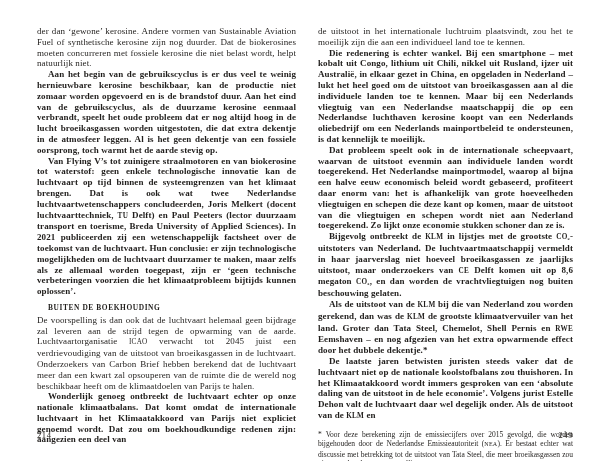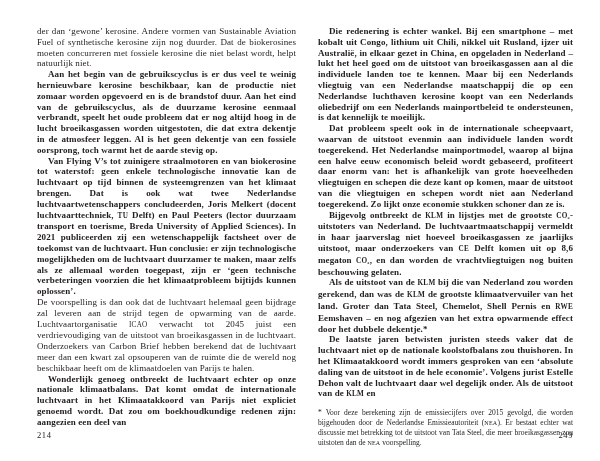--- a/index.html
+++ b/index.html
@@ -59,28 +59,30 @@
 </head>
 <body>
 
 <div class="spread">
 
   <section class="page page-left">
     <div class="page-body">
         <p><span>der dan ‘gewone’ kerosine. Andere vormen van Sustainable Aviation Fuel of synthetische kerosine zijn nog duurder. Dat de biokerosines moeten concurreren met fossiele kerosine die niet belast wordt, helpt natuurlijk niet.</span></p>
         <p class="indent"><span>Aan het begin van de gebruikscyclus is er dus veel te weinig hernieuwbare kerosine beschikbaar, kan de productie niet zomaar worden opgevoerd en is de brandstof duur. Aan het eind van de gebruikscyclus, als de duurzame kerosine eenmaal verbrandt, speelt het oude probleem dat er nog altijd hoog in de lucht broeikasgassen worden uitgestoten, die dat extra dekentje in de atmosfeer leggen. Al is het geen dekentje van een fossiele oorsprong, toch warmt het de aarde stevig op.</span></p>
         <p class="indent"><span>Van Flying V’s tot zuinigere straalmotoren en van biokerosine tot waterstof: geen enkele technologische innovatie kan de luchtvaart op tijd binnen de systeemgrenzen van het klimaat brengen. Dat is ook wat twee Nederlandse luchtvaartwetenschappers concludeerden, Joris Melkert (docent luchtvaarttechniek, </span><span class="sc">TU</span><span> Delft) en Paul Peeters (lector duurzaam transport en toerisme, Breda University of Applied Sciences). In 2021 publiceerden zij een wetenschappelijk factsheet over de toekomst van de luchtvaart. Hun conclusie: er zijn technologische mogelijkheden om de luchtvaart duurzamer te maken, maar zelfs als ze allemaal worden toegepast, zijn er ‘geen technische verbeteringen voorzien die het klimaatprobleem bijtijds kunnen oplossen’.</span></p>
+        <h3 class="heading">BUITEN DE BOEKHOUDING</h3>
         <p><span>De voorspelling is dan ook dat de luchtvaart helemaal geen bijdrage zal leveren aan de strijd tegen de opwarming van de aarde. Luchtvaartorganisatie </span><span class="sc">ICAO</span><span> verwacht tot 2045 juist een verdrievoudiging van de uitstoot van broeikasgassen in de luchtvaart. Onderzoekers van </span><span class="it">Carbon Brief</span><span> hebben berekend dat de luchtvaart meer dan een kwart zal opsouperen van de ruimte die de wereld nog beschikbaar heeft om de klimaatdoelen van Parijs te halen.</span></p>
         <p class="indent"><span>Wonderlijk genoeg ontbreekt de luchtvaart echter op onze nationale klimaatbalans. Dat komt omdat de internationale luchtvaart in het Klimaatakkoord van Parijs niet expliciet genoemd wordt. Dat zou om boekhoudkundige redenen zijn: aangezien een deel van</span></p>
       </div>
     <div class="page-number pn-left">214</div>
   </section>
 
   <section class="page page-right">
     <div class="page-body">
+        <p><span>de uitstoot in het internationale luchtruim plaatsvindt, zou het te moeilijk zijn die aan een individueel land toe te kennen.</span></p>
         <p class="indent"><span>Die redenering is echter wankel. Bij een smartphone – met kobalt uit Congo, lithium uit Chili, nikkel uit Rusland, ijzer uit Australië, in elkaar gezet in China, en opgeladen in Nederland – lukt het heel goed om de uitstoot van broeikasgassen aan al die individuele landen toe te kennen. Maar bij een Nederlands vliegtuig van een Nederlandse maatschappij die op een Nederlandse luchthaven kerosine koopt van een Nederlands oliebedrijf om een Nederlands mainportbeleid te ondersteunen, is dat kennelijk te moeilijk.</span></p>
         <p class="indent"><span>Dat probleem speelt ook in de internationale scheepvaart, waarvan de uitstoot evenmin aan individuele landen wordt toegerekend. Het Nederlandse mainportmodel, waarop al bijna een halve eeuw economisch beleid wordt gebaseerd, profiteert daar enorm van: het is afhankelijk van grote hoeveelheden vliegtuigen en schepen die deze kant op komen, maar de uitstoot van die vliegtuigen en schepen wordt niet aan Nederland toegerekend. Zo lijkt onze economie stukken schoner dan ze is.</span></p>
         <p class="indent"><span>Bijgevolg ontbreekt de </span><span class="sc">KLM</span><span> in lijstjes met de grootste </span><span class="sc">CO₂</span><span>-uitstoters van Nederland. De luchtvaartmaatschappij vermeldt in haar jaarverslag niet hoeveel broeikasgassen ze jaarlijks uitstoot, maar onderzoekers van </span><span class="sc">CE</span><span> Delft komen uit op 8,6 megaton </span><span class="sc">CO₂</span><span>, en dan worden de vrachtvliegtuigen nog buiten beschouwing gelaten.</span></p>
         <p class="indent"><span>Als de uitstoot van de </span><span class="sc">KLM</span><span> bij die van Nederland zou worden gerekend, dan was de </span><span class="sc">KLM</span><span> de grootste klimaatvervuiler van het land. Groter dan Tata Steel, Chemelot, Shell Pernis en </span><span class="sc">RWE</span><span> Eemshaven – en nog afgezien van het extra opwarmende effect door het dubbele dekentje.*</span></p>
         <p class="indent"><span>De laatste jaren betwisten juristen steeds vaker dat de luchtvaart niet op de nationale koolstofbalans zou thuishoren. In het Klimaatakkoord wordt immers gesproken van een ‘absolute daling van de uitstoot in de hele economie’. Volgens jurist Estelle Dehon valt de luchtvaart daar wel degelijk onder. Als de uitstoot van de </span><span class="sc">KLM</span><span> en</span></p>
       </div>
     <div class="footnote">
         <p><span>* Voor deze berekening zijn de emissiecijfers over 2015 gevolgd, die worden bijgehouden door de Nederlandse Emissieautoriteit (</span><span class="sc">NEA</span><span>). Er bestaat echter wat discussie met betrekking tot de uitstoot van Tata Steel, die meer broeikasgassen zou uitstoten dan de </span><span class="sc">NEA</span><span> voorspelling.</span></p>
       </div>
     <div class="page-number pn-right">249</div>

